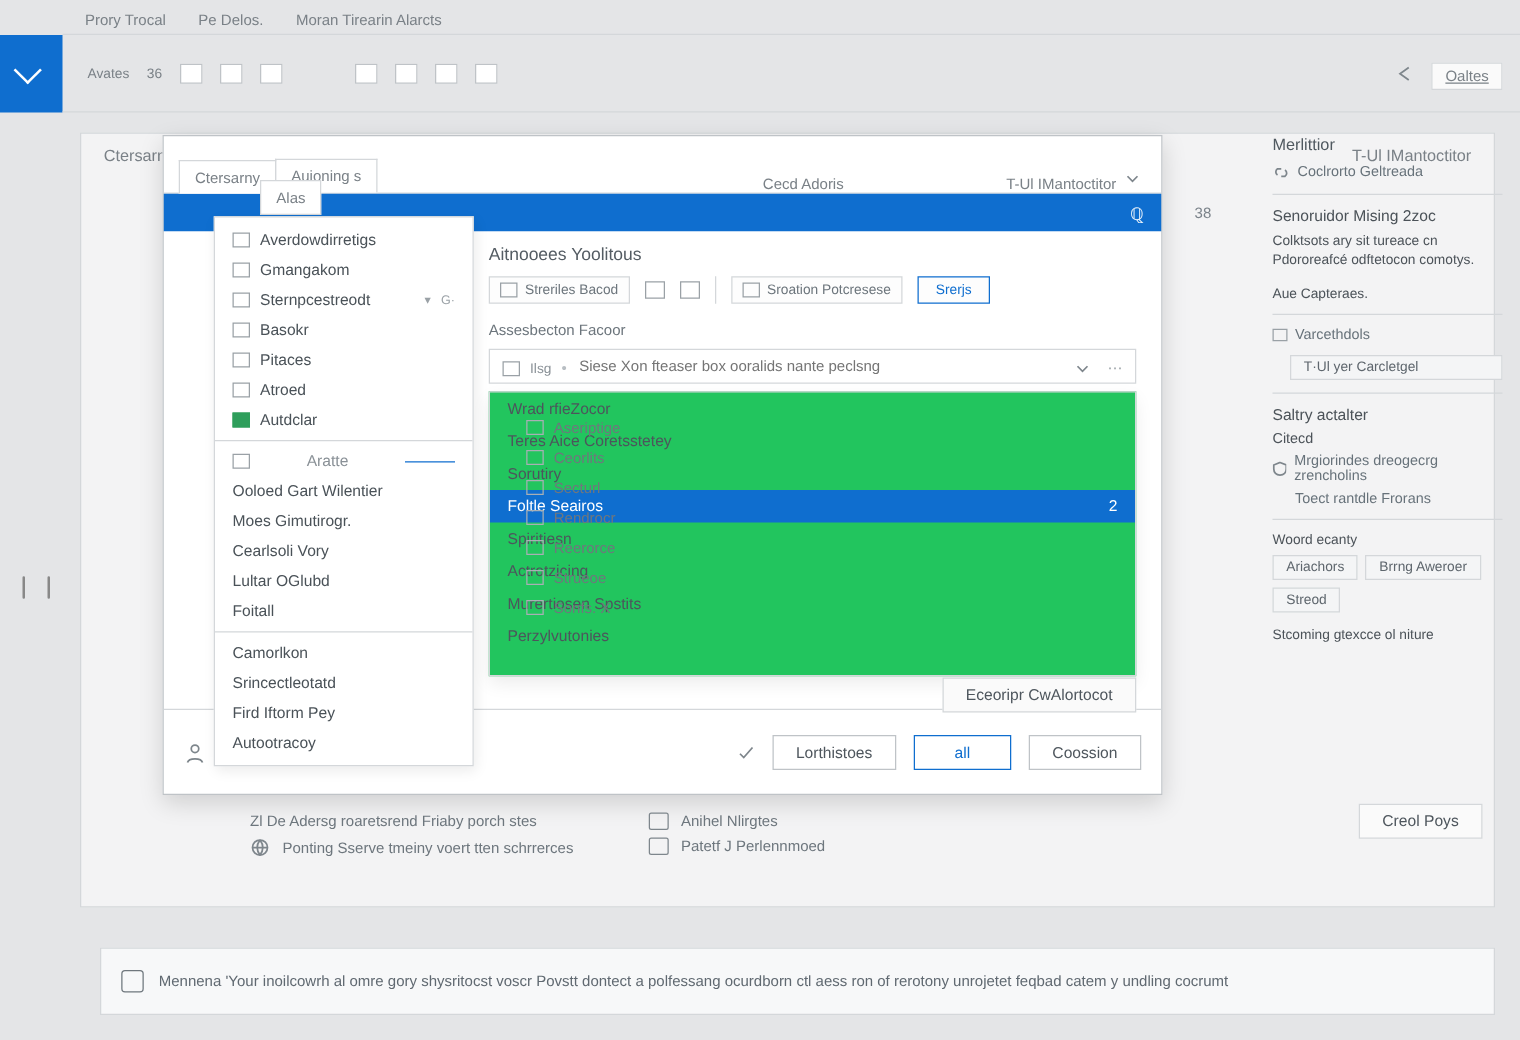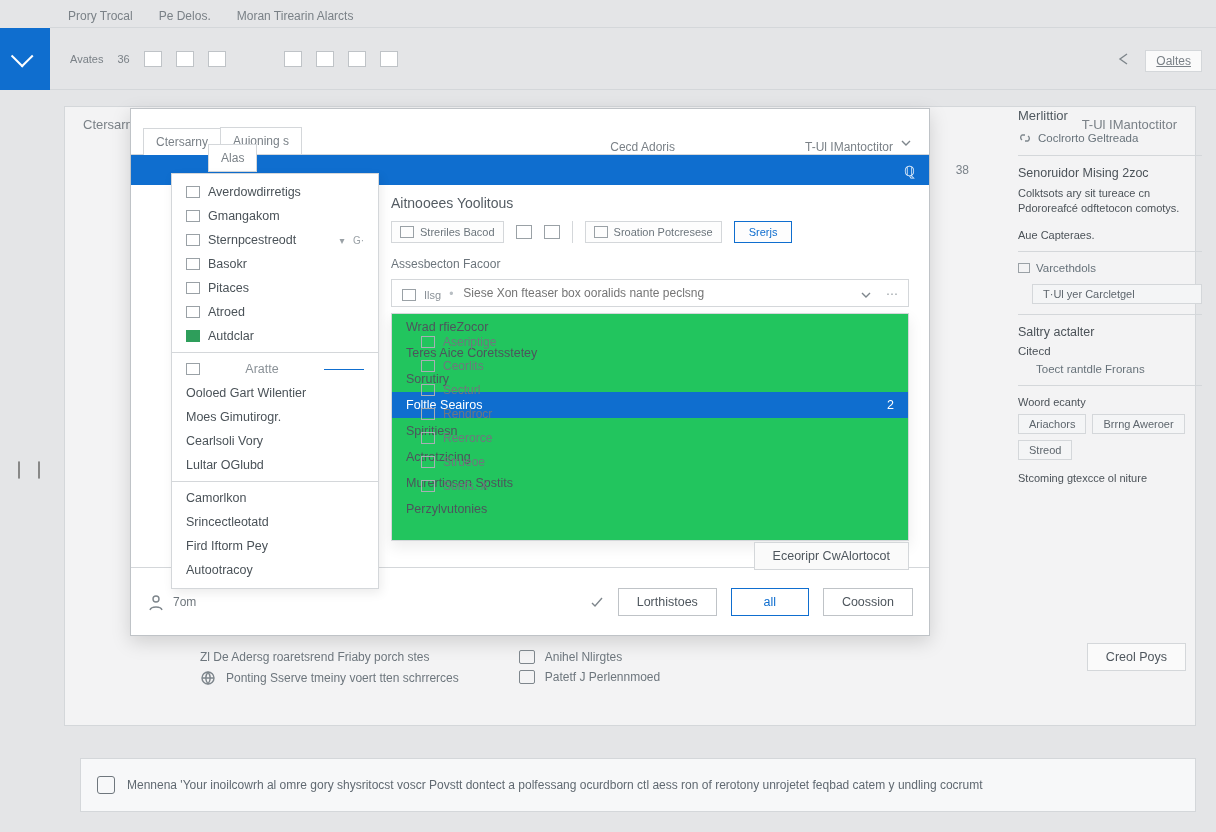--- a/index.html
+++ b/index.html
@@ -252,20 +252,26 @@
   <div style="font-size:11px;margin-top:6px">Aue Capteraes.</div>
   <div class="insp-sep"></div>
   <div class="insp-row">
       <div style="width:12px;height:10px;border:1px solid #9aa1a6"></div>
       <span>Varcethdols</span>
     </div>
   <div class="chip" style="margin:4px 0 0 14px">T·Ul yer Carcletgel</div>
   <div class="insp-sep"></div>
   <div style="font-size:12.5px">Saltry actalter</div>
   <div>Citecd</div>
+  <div class="insp-row">
+      <svg width="12" height="12">
+        <path d="M6 1l5 2v3c0 3-2 5-5 5S1 9 1 6V3z"></path>
+      </svg>
+      <span>Mrgiorindes dreogecrg zrencholins</span>
+    </div>
   <div class="insp-row" style="padding-left:18px">
       <span>Toect rantdle Frorans</span>
     </div>
   <div class="insp-sep"></div>
   <div style="font-size:11px">Woord ecanty</div>
   <div style="display:flex;gap:6px;flex-wrap:wrap">
     <div class="chip">Ariachors</div>
     <div class="chip">Brrng Aweroer</div>
     <div class="chip">Streod</div>
   </div>
@@ -330,20 +336,23 @@
           <span>Ooloed Gart Wilentier</span>
         </div>
       <div class="lm-item">
           <span>Moes Gimutirogr.</span>
         </div>
       <div class="lm-item">
           <span>Cearlsoli Vory</span>
         </div>
       <div class="lm-item">
           <span>Lultar OGlubd</span>
+        </div>
+      <div class="lm-item">
+          <span>Foitall</span>
         </div>
       <div class="lm-sep"></div>
       <div class="lm-item">
           <span>Camorlkon</span>
         </div>
       <div class="lm-item">
           <span>Srincectleotatd</span>
         </div>
       <div class="lm-item">
           <span>Fird Iftorm Pey</span>

